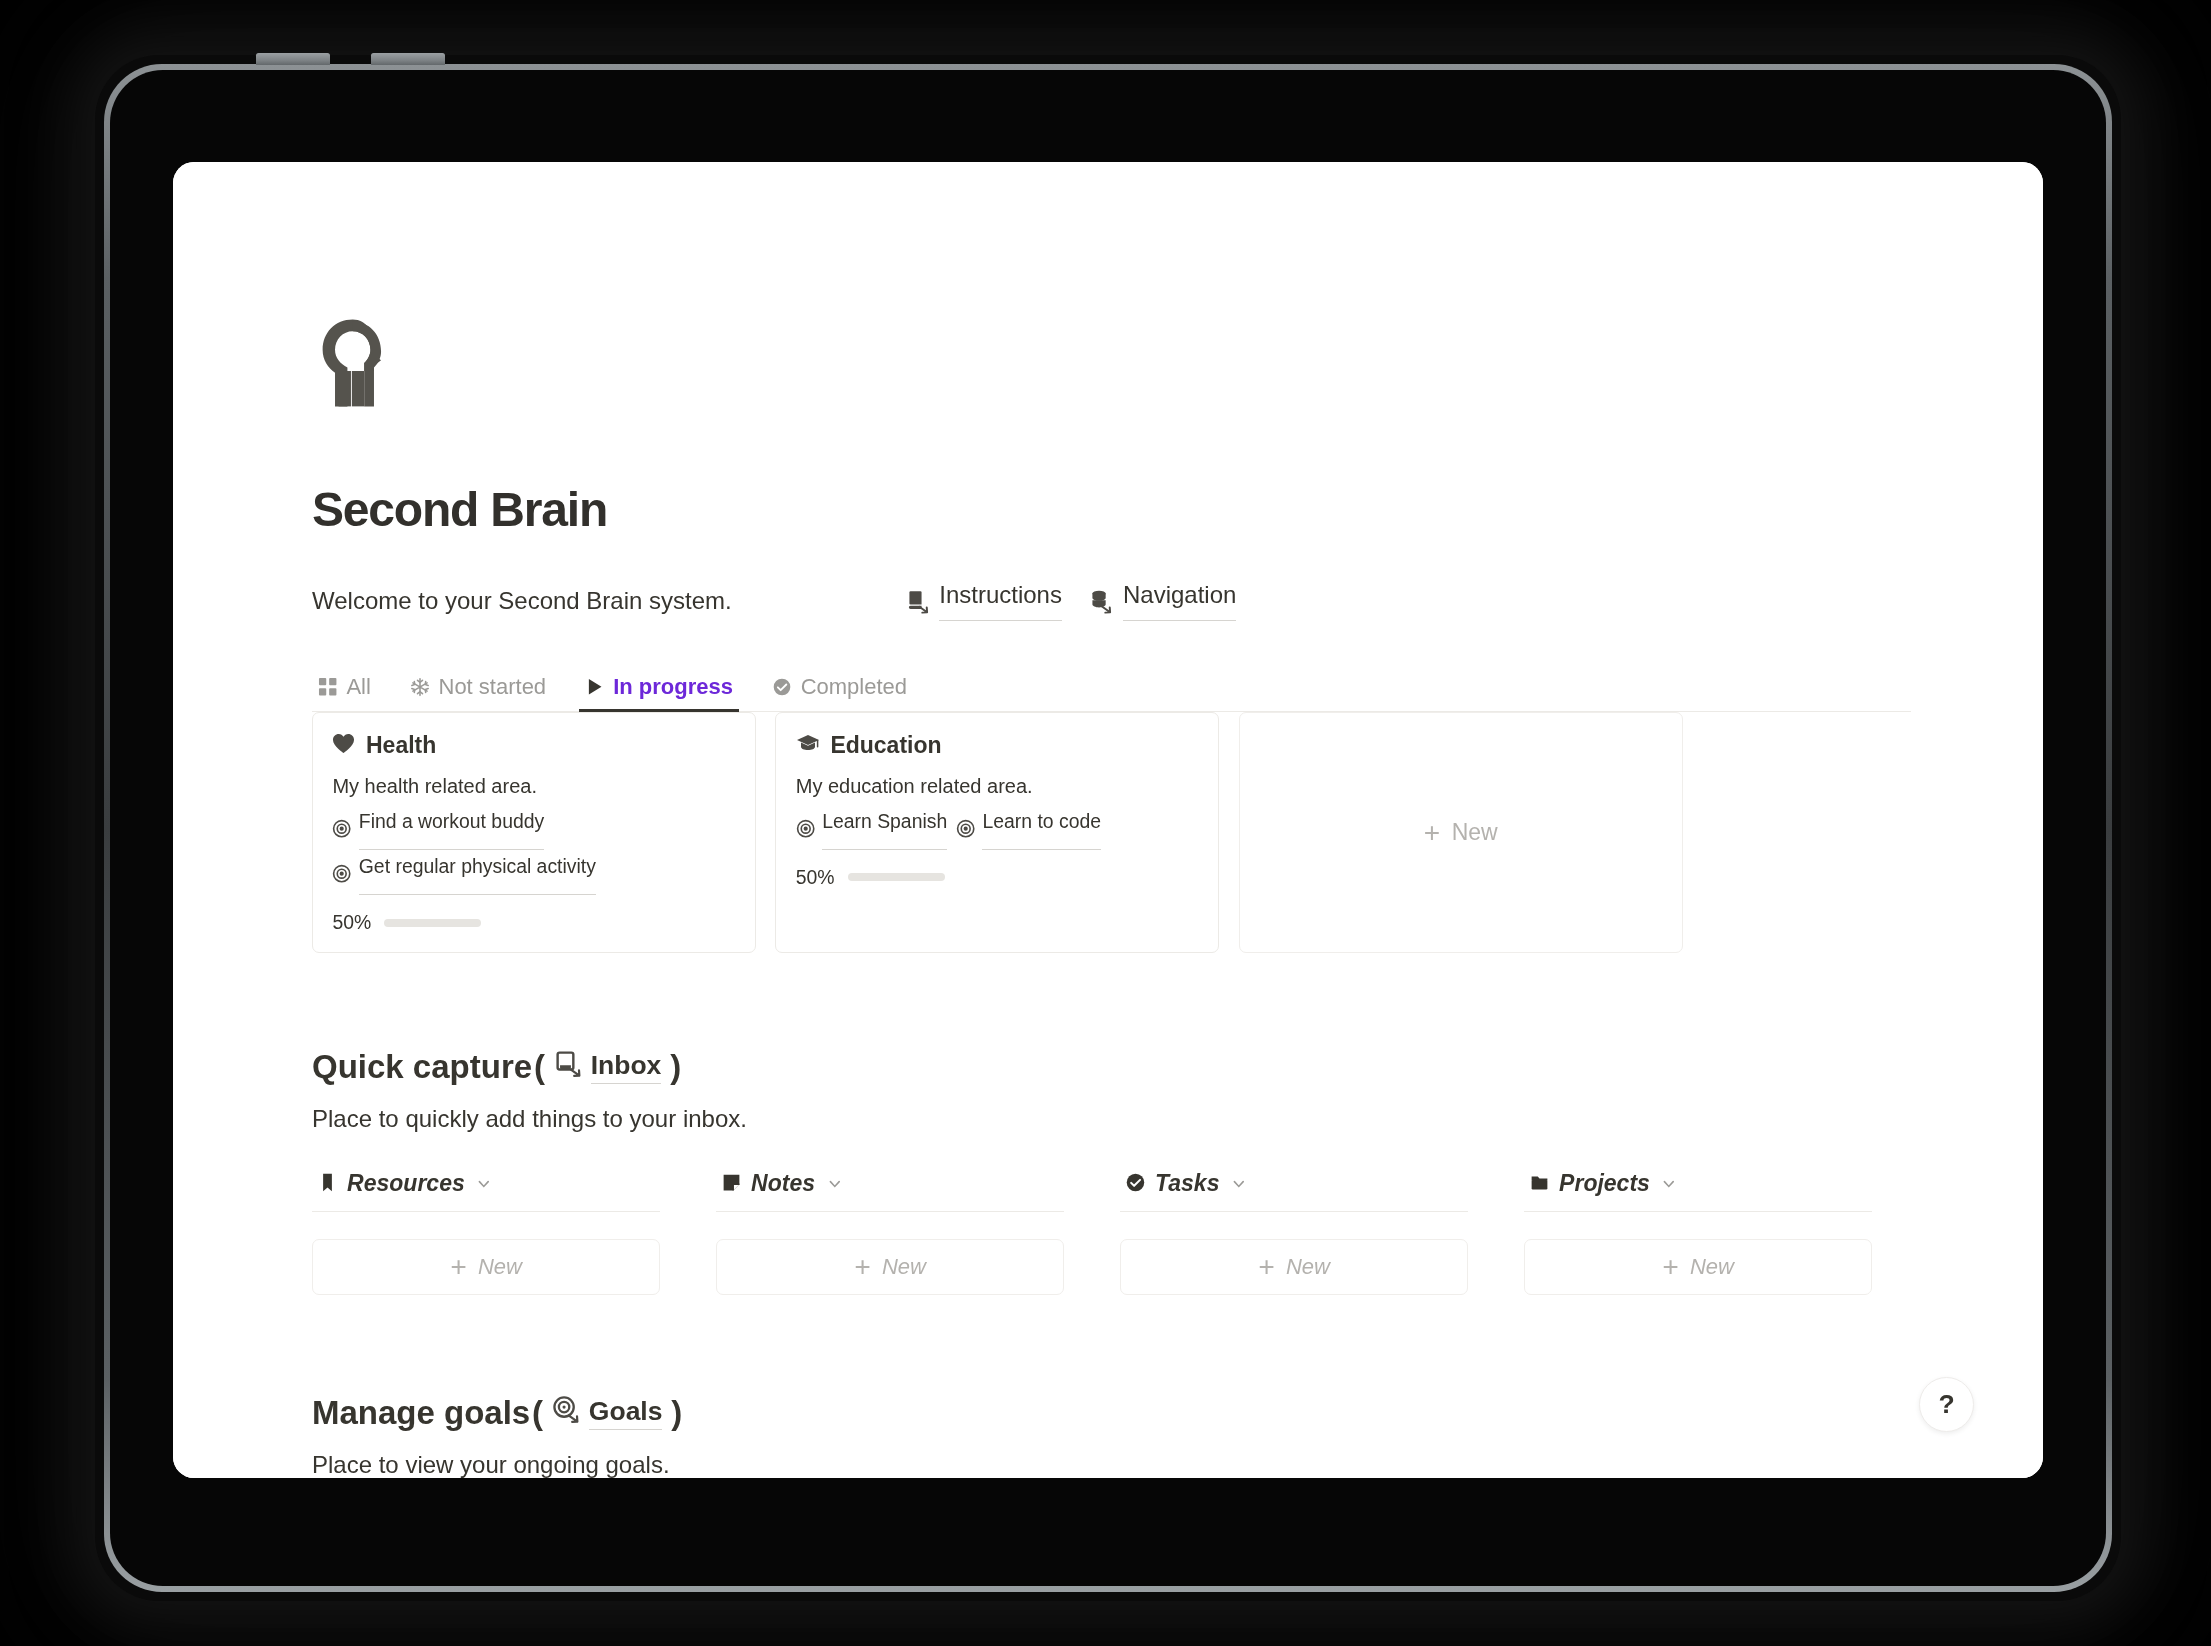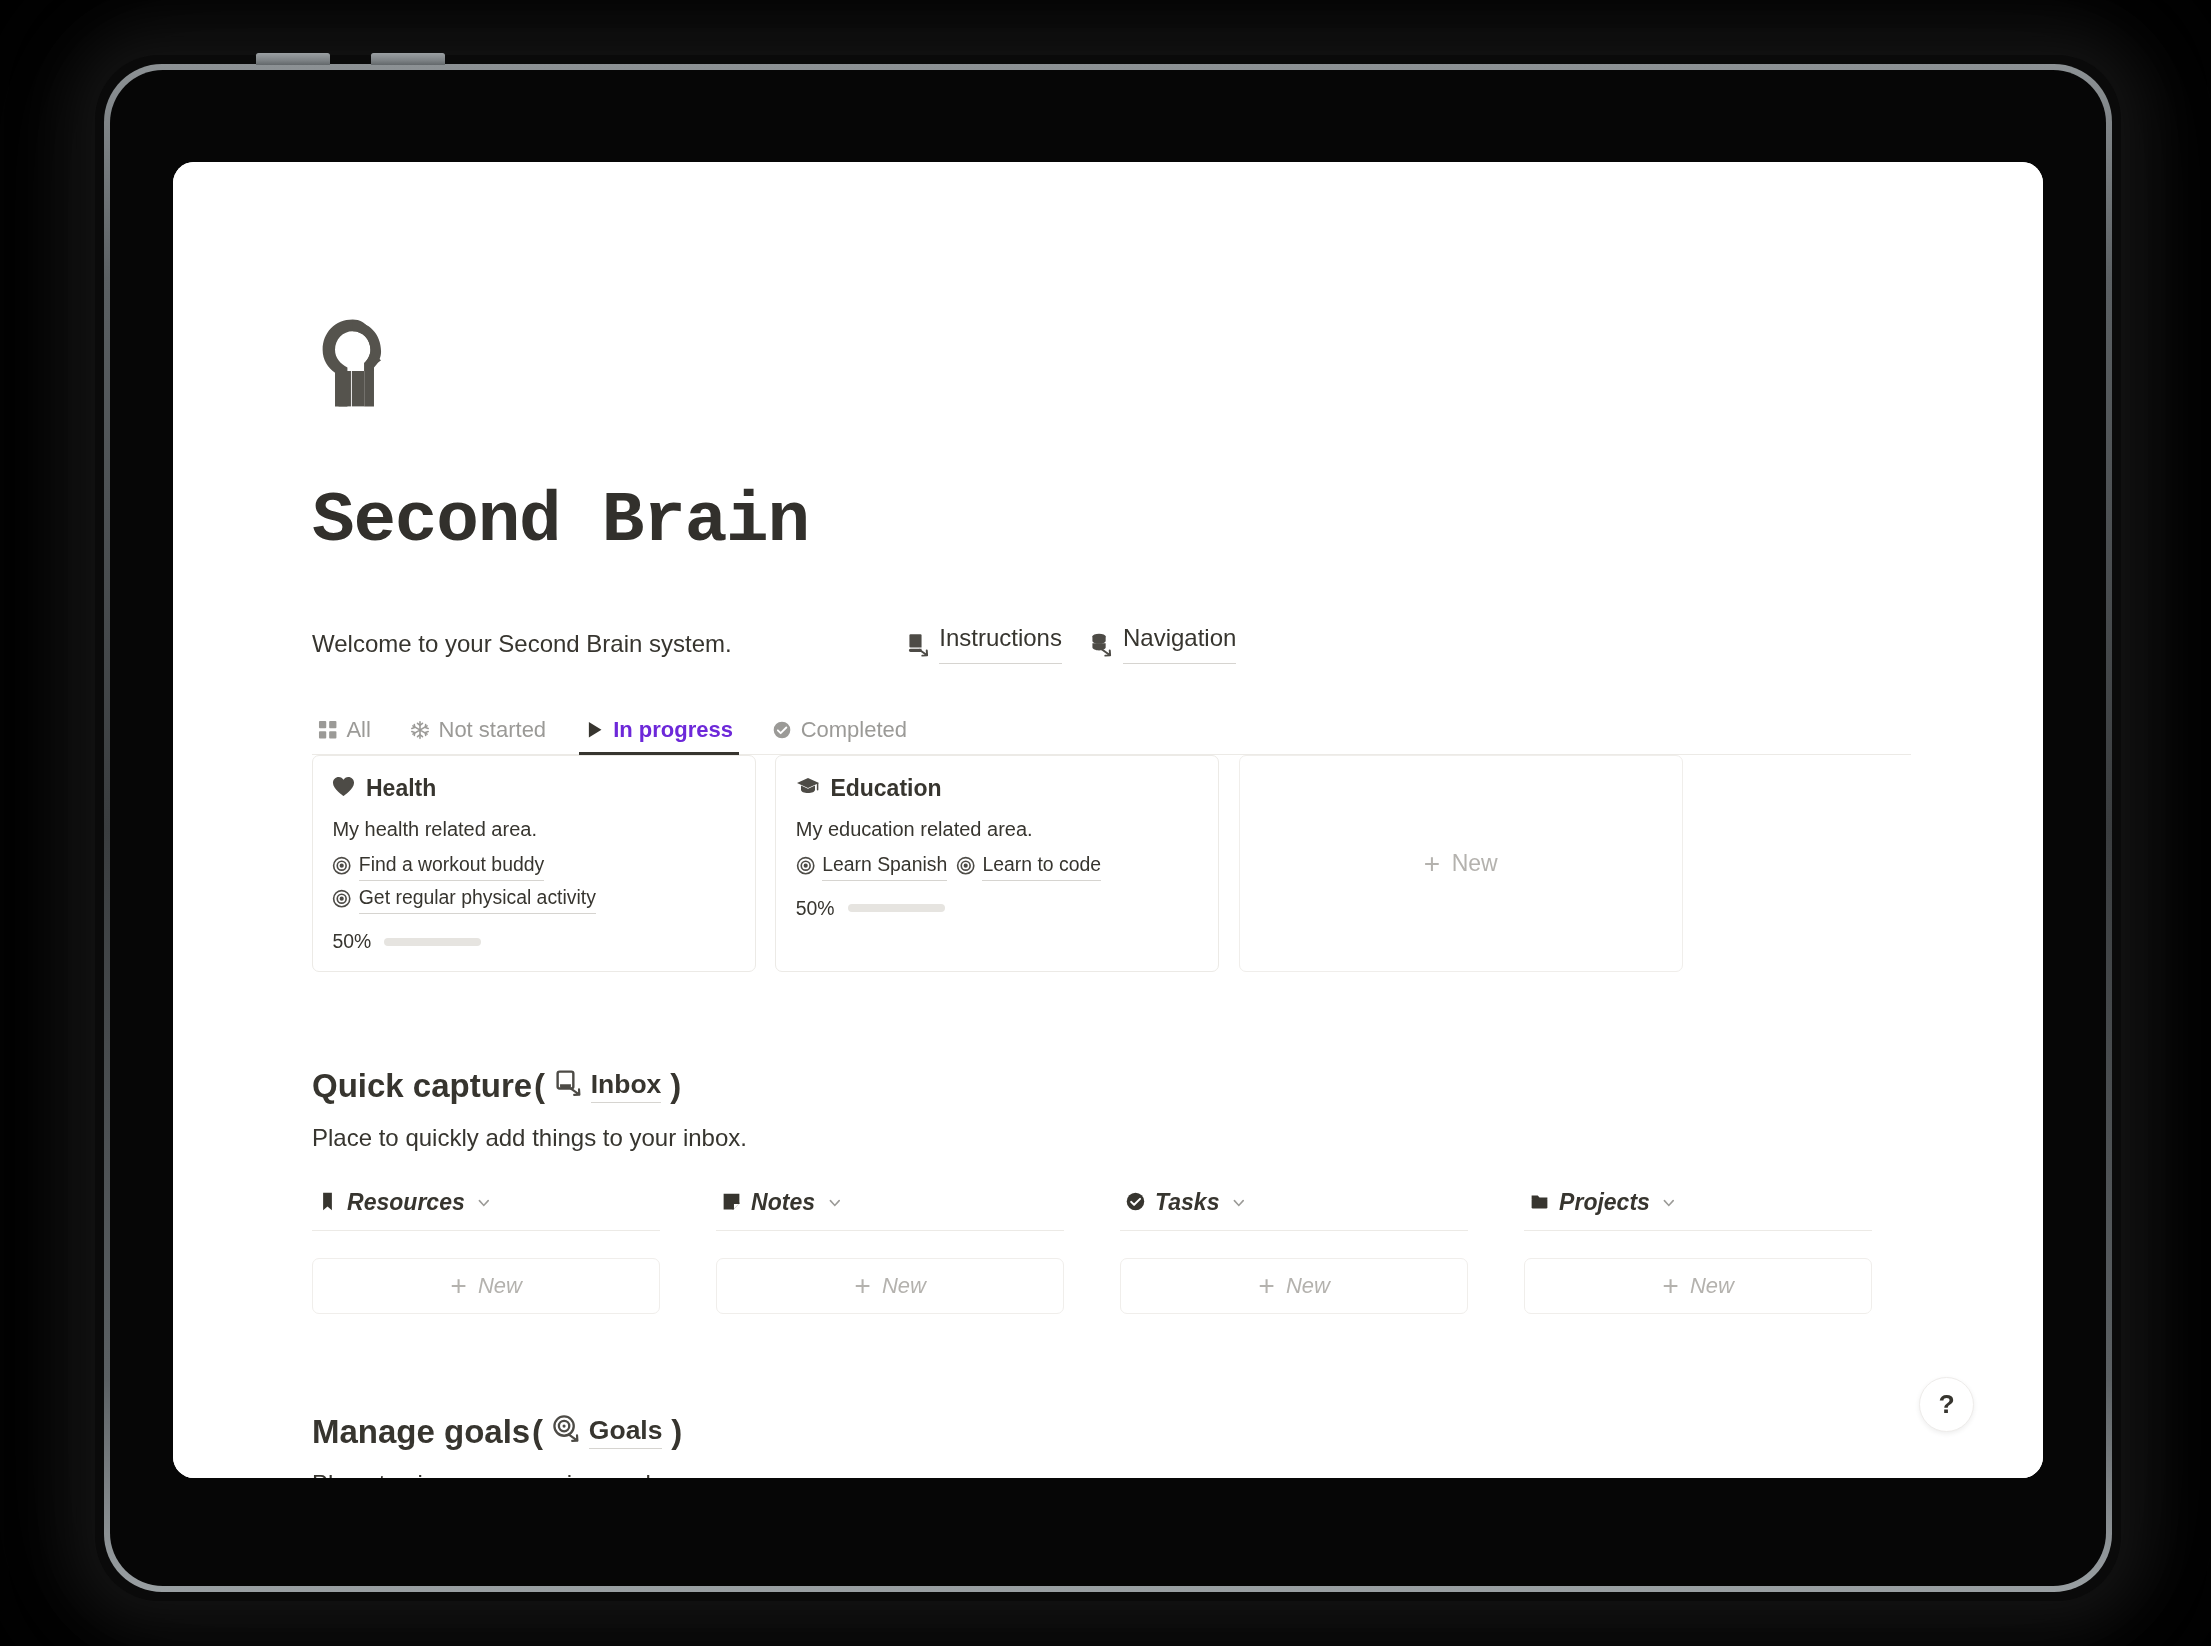--- a/index.html
+++ b/index.html
@@ -97,27 +97,26 @@
   }
 
   .page-icon {
     width: 85px;
     height: 94px;
     margin-bottom: 76px;
   }
   .page-icon svg { display: block; }
 
   .page-title {
-    font-size: 71px;
+    font-size: 48px;
     font-weight: 700;
     color: #32302c;
     letter-spacing: -1.2px;
     line-height: 1;
-    margin-bottom: 71px;
-    font-family: Liberation Mono, monospace;
+    margin-bottom: 51px;
   }
 
   .welcome-row {
     display: flex;
     align-items: center;
     margin-bottom: 46px;
     height: 32px;
   }
   .welcome-text {
     font-size: 24px;
@@ -217,21 +216,21 @@
   .goal {
     display: inline-flex;
     align-items: center;
     gap: 7px;
     cursor: pointer;
   }
   .goal .glbl {
     font-size: 19.4px;
     color: #37352f;
     border-bottom: 1.3px solid #d6d4d0;
-    padding-bottom: 4px;
+    padding-bottom: 16px;
     white-space: nowrap;
   }
   .progress-row {
     display: flex;
     align-items: center;
     gap: 13.2px;
   }
   .pct {
     font-size: 19.4px;
     color: #37352f;

